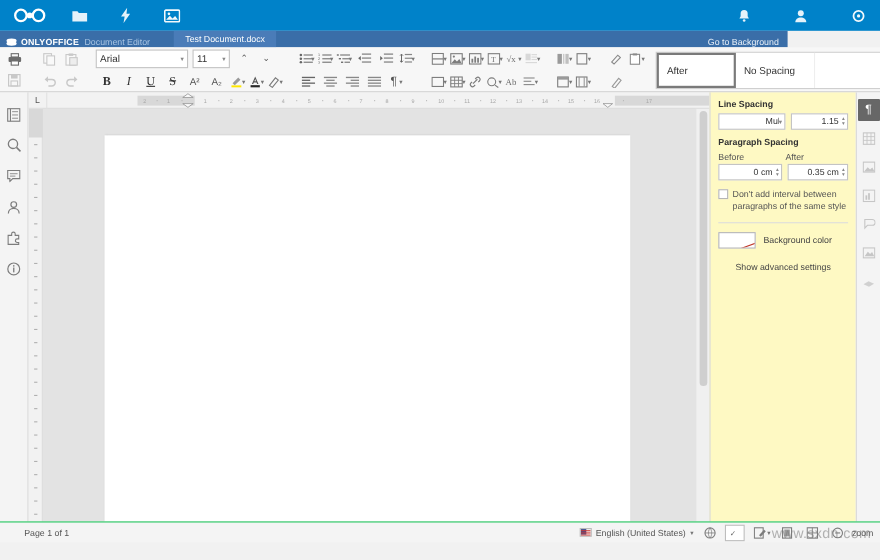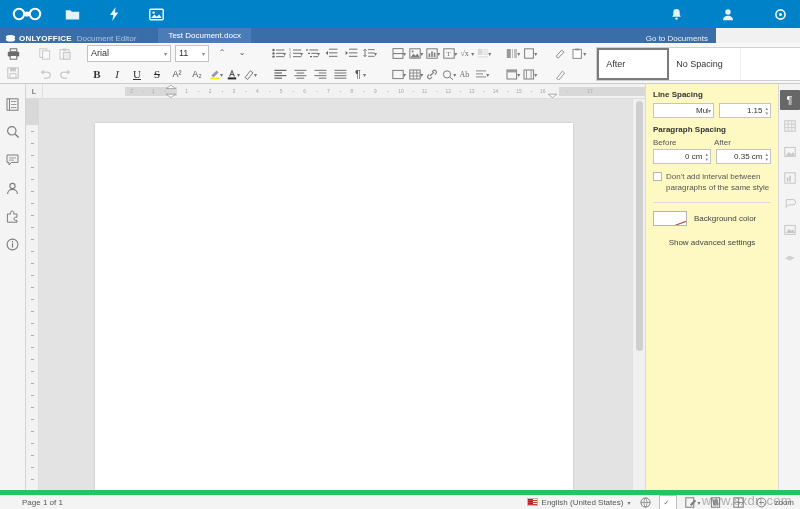--- a/index.html
+++ b/index.html
@@ -180,22 +180,22 @@
     position: absolute; right: 0; top: 15px; bottom: 0; width: 13px;
     background: #f0f0f0; border-left: 1px solid #e0e0e0;
   }
   .vthumb {
     position: absolute; left: 3px; top: 2px; width: 7px; height: 250px;
     background: #cfcfcf; border-radius: 4px;
   }
 
   
   .statusbar {
-    position: absolute; left: 0; bottom: 0; width: 800px; height: 19px;
-    background: #f4f4f4; border-top: 5px solid #22c55e;
+    position: absolute; left: 0; bottom: 16px; width: 800px; height: 19px;
+    background: #f4f4f4; border-top: 1px solid #22c55e;
     display: flex; align-items: center; font-size: 8px; color: #555;
   }
   .sb-page { margin-left: 22px; font-size: 8px; color: #555; }
   .sb-right { margin-left: auto; display: flex; align-items: center; margin-right: 6px; }
   .flag {
     width: 11px; height: 8px; margin-right: 4px; position: relative;
     background: #f2f2f2; border: 1px solid #bbb; overflow: hidden;
   }
   .flag i { position: absolute; left: 0; width: 100%; height: 1px; background: #cf3b36; }
   .flag u { position: absolute; left: 0; top: 0; width: 5px; height: 5px; background: #3a4a8c; }
@@ -270,21 +270,21 @@
       <svg width="11" height="9" viewBox="0 0 11 9">
         <ellipse cx="5.5" cy="3" rx="4.6" ry="2" fill="#fff"></ellipse>
         <ellipse cx="5.5" cy="5.6" rx="4.6" ry="2" fill="#fff"></ellipse>
       </svg>
     </div>
     <span class="oo-brand">ONLYOFFICE</span>
     <span class="oo-subtitle">Document Editor</span>
     <div class="oo-tab">
       <span>Test Document.docx</span>
     </div>
-    <a class="oo-goto">Go to Documents</a>
+    <a class="oo-goto">Go to Background</a>
   </div>
 
   <div class="toolbar">
 
     <div class="tb-group">
       <div class="tb-row">
         <div class="btn">
           <svg width="13" height="12" viewBox="0 0 13 12">
             <rect x="3.2" y="0.8" width="6.6" height="3" fill="none" stroke="#6b6b6b" stroke-width="1"></rect>
             <rect x="0.8" y="3.8" width="11.4" height="4.6" rx="1" fill="#6b6b6b"></rect>

